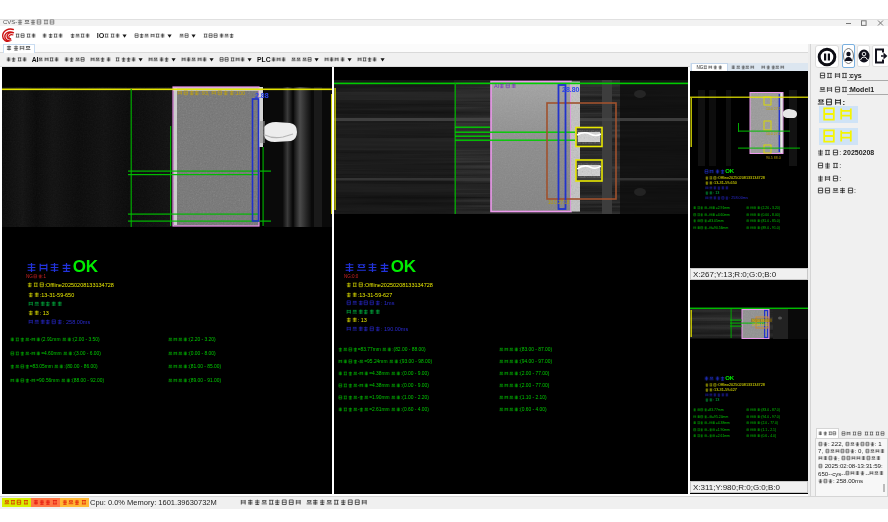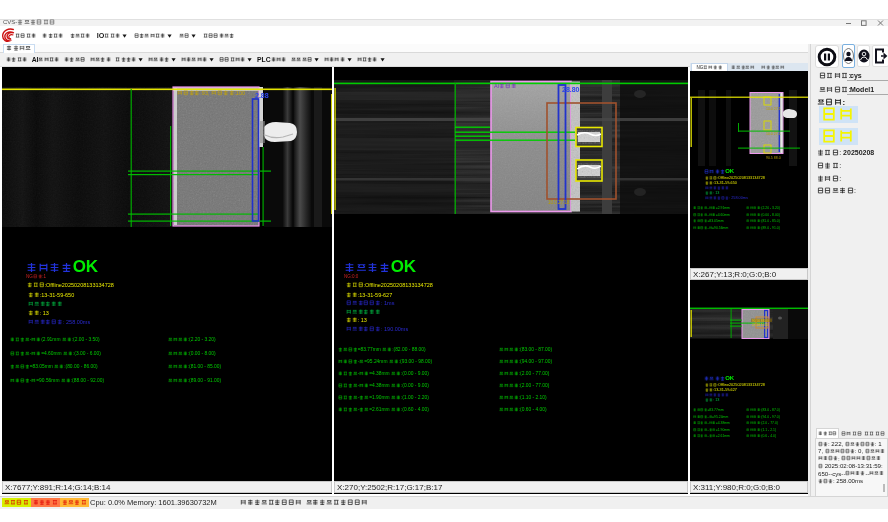--- a/index.html
+++ b/index.html
@@ -504,21 +504,20 @@
       </svg>:(88.00 - 92.00)</div>
   <div class="t zh ms" style="left:166px;top:311px"><svg viewBox="0 0 10 10" style="width:1em;height:1em;vertical-align:-0.12em;margin-right:0.06em;overflow:visible">
         <path d="M1.5 2.5 H8.5 M2.5 5 H7.5 M1 7.5 H9 M3.5 2.5 L2 5 M6.5 2.5 L8 5" stroke="currentColor" fill="none" stroke-width="1.1"></path>
       </svg><svg viewBox="0 0 10 10" style="width:1em;height:1em;vertical-align:-0.12em;margin-right:0.06em;overflow:visible">
         <path d="M2 1.5 V8.5 M2 3 H8 M2 6 H8 M8 1.5 V8.5" stroke="currentColor" fill="none" stroke-width="1.1"></path>
       </svg><svg viewBox="0 0 10 10" style="width:1em;height:1em;vertical-align:-0.12em;margin-right:0.06em;overflow:visible">
         <path d="M1.5 2.5 H8.5 M2.5 5 H7.5 M1 7.5 H9 M3.5 2.5 L2 5 M6.5 2.5 L8 5" stroke="currentColor" fill="none" stroke-width="1.1"></path>
       </svg><svg viewBox="0 0 10 10" style="width:1em;height:1em;vertical-align:-0.12em;margin-right:0.06em;overflow:visible">
         <path d="M1.5 2.5 H8.5 M1.5 5 H8.5 M1.5 7.5 H8.5 M5 1 V9" stroke="currentColor" fill="none" stroke-width="1.1"></path>
       </svg>:(89.00 - 91.00)</div>
-  <div class="statusbar">X:7677;Y:891;R:14;G:14;B:14</div>
 </div>
 <div class="abs" id="pM">
   <svg class="abs" style="left:0;top:13px" width="354" height="134" viewBox="0 0 354 134">
     <defs>
       <linearGradient id="mrows" x1="0" y1="0" x2="0" y2="1">
         <stop offset="0" stop-color="#121212"></stop>
           <stop offset="0.1" stop-color="#1c1c1c"></stop>
         <stop offset="0.22" stop-color="#101010"></stop>
           <stop offset="0.35" stop-color="#212121"></stop>
         <stop offset="0.5" stop-color="#131313"></stop>
@@ -796,21 +795,20 @@
       </svg>:(0.60 - 4.00)</div>
   <div class="t zh ms" style="left:165px;top:340px"><svg viewBox="0 0 10 10" style="width:1em;height:1em;vertical-align:-0.12em;margin-right:0.06em;overflow:visible">
         <path d="M1.5 2.5 H8.5 M2.5 5 H7.5 M1 7.5 H9 M3.5 2.5 L2 5 M6.5 2.5 L8 5" stroke="currentColor" fill="none" stroke-width="1.1"></path>
       </svg><svg viewBox="0 0 10 10" style="width:1em;height:1em;vertical-align:-0.12em;margin-right:0.06em;overflow:visible">
         <path d="M2 1.5 V8.5 M2 3 H8 M2 6 H8 M8 1.5 V8.5" stroke="currentColor" fill="none" stroke-width="1.1"></path>
       </svg><svg viewBox="0 0 10 10" style="width:1em;height:1em;vertical-align:-0.12em;margin-right:0.06em;overflow:visible">
         <path d="M1.5 2.5 H8.5 M2.5 5 H7.5 M1 7.5 H9 M3.5 2.5 L2 5 M6.5 2.5 L8 5" stroke="currentColor" fill="none" stroke-width="1.1"></path>
       </svg><svg viewBox="0 0 10 10" style="width:1em;height:1em;vertical-align:-0.12em;margin-right:0.06em;overflow:visible">
         <path d="M1.5 2.5 H8.5 M1.5 5 H8.5 M1.5 7.5 H8.5 M5 1 V9" stroke="currentColor" fill="none" stroke-width="1.1"></path>
       </svg>:(0.60 - 4.00)</div>
-  <div class="statusbar">X:270;Y:2502;R:17;G:17;B:17</div>
 </div>
 <div class="abs" id="pS1">
   <div class="abs" style="left:0;top:0;width:118px;height:8px;background:#dce6f0"></div>
   <div class="abs zh" style="left:1px;top:0;width:37px;height:8px;background:#fff;border:1px solid #c3d5ea;border-bottom:none;font-size:4.5px;color:#222;text-align:center;padding-top:1px">NG<svg viewBox="0 0 10 10" style="width:1em;height:1em;vertical-align:-0.12em;margin-right:0.06em;overflow:visible">
         <path d="M1.5 2 H8.5 M3 2 V8 M7 2 V8 M1.5 8 H8.5" stroke="currentColor" fill="none" stroke-width="1.1"></path>
       </svg><svg viewBox="0 0 10 10" style="width:1em;height:1em;vertical-align:-0.12em;margin-right:0.06em;overflow:visible">
         <path d="M2 1.5 V8.5 M2 3 H8 M2 6 H8 M8 1.5 V8.5" stroke="currentColor" fill="none" stroke-width="1.1"></path>
       </svg><svg viewBox="0 0 10 10" style="width:1em;height:1em;vertical-align:-0.12em;margin-right:0.06em;overflow:visible">
         <path d="M5 1 V9 M1.5 3 H8.5 M2 8.5 H8 M1.5 5.8 H8.5" stroke="currentColor" fill="none" stroke-width="1.1"></path>
       </svg><svg viewBox="0 0 10 10" style="width:1em;height:1em;vertical-align:-0.12em;margin-right:0.06em;overflow:visible">

